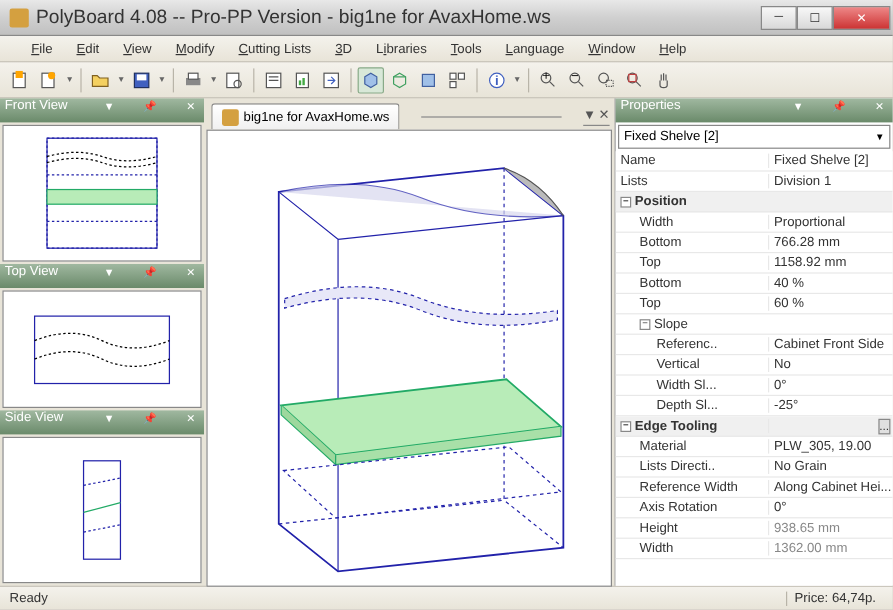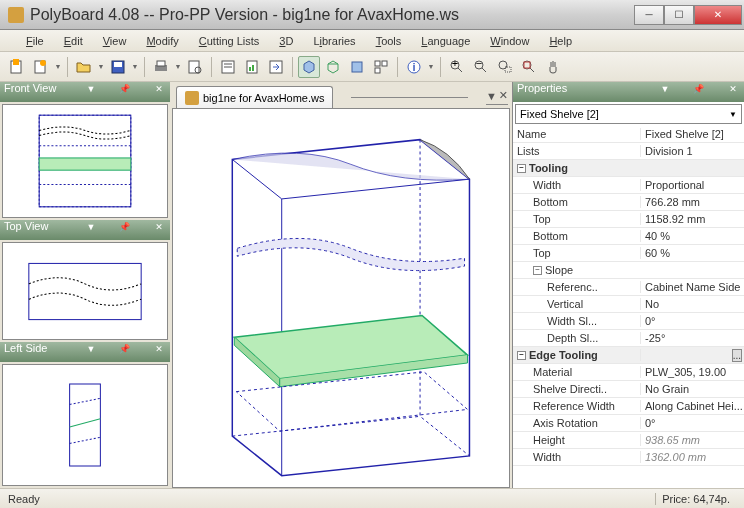--- a/index.html
+++ b/index.html
@@ -52,21 +52,21 @@
 .canvas3d { flex: 1; background: #fff; border: 1px solid #888; margin: 0 2px 2px 2px; position: relative; }
 
 
 .propdrop { height: 20px; border: 1px solid #888; margin: 2px; display: flex; align-items: center; padding: 0 4px; background: #fff; }
 .propdrop .pdtext { flex: 1; }
 .propdrop .pdarrow { font-size: 8px; }
 .propgrid { flex: 1; overflow: auto; background: #fff; }
 .proprow { display: flex; height: 17px; border-bottom: 1px solid #e8e8e8; align-items: center; gap: 15px; }
 .proprow .plabel { width: 112px; padding-left: 4px; color: #333; display: flex; align-items: center; gap: 3px; }
 .proprow .pvalue { flex: 1; padding-left: 4px; color: #333; border-left: 1px solid #e8e8e8; }
-.proprow .pvalue.gray { color: #888; font-style: italic; }
+.proprow .pvalue.gray { color: #888; }
 .proprow.group { background: #f0f0f0; }
 .proprow.group .plabel { font-weight: bold; width: 100%; }
 .expander { width: 9px; height: 9px; border: 1px solid #888; display: flex; align-items: center; justify-content: center; background: #fff; font-size: 8px; line-height: 1; }
 .indent1 { padding-left: 20px !important; }
 .indent2 { padding-left: 34px !important; }
 .editbtn { background: #e0e0e0; border: 1px solid #888; padding: 0 8px; font-size: 10px; margin-right: 2px; }
 .ellipsis { background: #e0e0e0; border: 1px solid #888; width: 16px; text-align: center; font-size: 10px; margin-right: 2px; }
 
 
 .statusbar { height: 20px; background: linear-gradient(180deg, #f4f2ec, #e8e4d8); border-top: 1px solid #c8c4b8; display: flex; align-items: center; padding: 0 8px; }
@@ -257,21 +257,21 @@
       <span class="pbtn">✕</span>
     </div>
     <div class="viewpanel tv">
       <svg width="100%" height="100%" viewBox="0 0 160 94">
         <rect x="25" y="20" width="110" height="55" fill="none" stroke="#22a"></rect>
         <path d="M25 40 Q55 28 80 40 Q105 52 135 40" fill="none" stroke="#000" stroke-dasharray="2"></path>
         <path d="M25 55 Q55 43 80 55 Q105 67 135 55" fill="none" stroke="#000" stroke-dasharray="2"></path>
       </svg>
     </div>
     <div class="panelhdr">
-      <span class="ptitle">Left Side</span>
+      <span class="ptitle">Side View</span>
       <span class="pbtn">▼</span>
       <span class="pbtn">📌</span>
       <span class="pbtn">✕</span>
     </div>
     <div class="viewpanel lv">
       <svg width="100%" height="100%" viewBox="0 0 160 100">
         <rect x="65" y="10" width="30" height="80" fill="none" stroke="#22a"></rect>
         <line x1="65" y1="30" x2="95" y2="24" stroke="#22a" stroke-dasharray="2"></line>
         <line x1="65" y1="52" x2="95" y2="44" stroke="#2a6"></line>
         <line x1="65" y1="68" x2="95" y2="62" stroke="#22a" stroke-dasharray="2"></line>
@@ -330,21 +330,21 @@
           <div class="plabel">Name</div>
           <div class="pvalue">Fixed Shelve [2]</div>
         </div>
       <div class="proprow">
           <div class="plabel">Lists</div>
           <div class="pvalue">Division 1</div>
         </div>
       <div class="proprow group">
           <div class="plabel">
             <span class="expander">−</span>
-            <span>Tooling</span>
+            <span>Position</span>
           </div>
         </div>
       <div class="proprow">
           <div class="plabel indent1">Width</div>
           <div class="pvalue">Proportional</div>
         </div>
       <div class="proprow">
           <div class="plabel indent1">Bottom</div>
           <div class="pvalue">766.28 mm</div>
         </div>
@@ -362,21 +362,21 @@
         </div>
       <div class="proprow">
           <div class="plabel indent1">
             <span class="expander">−</span>
             <span>Slope</span>
           </div>
           <div class="pvalue"></div>
         </div>
       <div class="proprow">
           <div class="plabel indent2">Referenc..</div>
-          <div class="pvalue">Cabinet Name Side</div>
+          <div class="pvalue">Cabinet Front Side</div>
         </div>
       <div class="proprow">
           <div class="plabel indent2">Vertical</div>
           <div class="pvalue">No</div>
         </div>
       <div class="proprow">
           <div class="plabel indent2">Width Sl...</div>
           <div class="pvalue">0°</div>
         </div>
       <div class="proprow">
@@ -388,21 +388,21 @@
             <span class="expander">−</span>
             <span>Edge Tooling</span>
           </div>
           <div class="pvalue" style="text-align:right"><span class="ellipsis">...</span></div>
         </div>
       <div class="proprow">
           <div class="plabel indent1">Material</div>
           <div class="pvalue">PLW_305, 19.00</div>
         </div>
       <div class="proprow">
-          <div class="plabel indent1">Shelve Directi..</div>
+          <div class="plabel indent1">Lists Directi..</div>
           <div class="pvalue">No Grain</div>
         </div>
       <div class="proprow">
           <div class="plabel indent1">Reference Width</div>
           <div class="pvalue">Along Cabinet Hei...</div>
         </div>
       <div class="proprow">
           <div class="plabel indent1">Axis Rotation</div>
           <div class="pvalue">0°</div>
         </div>

